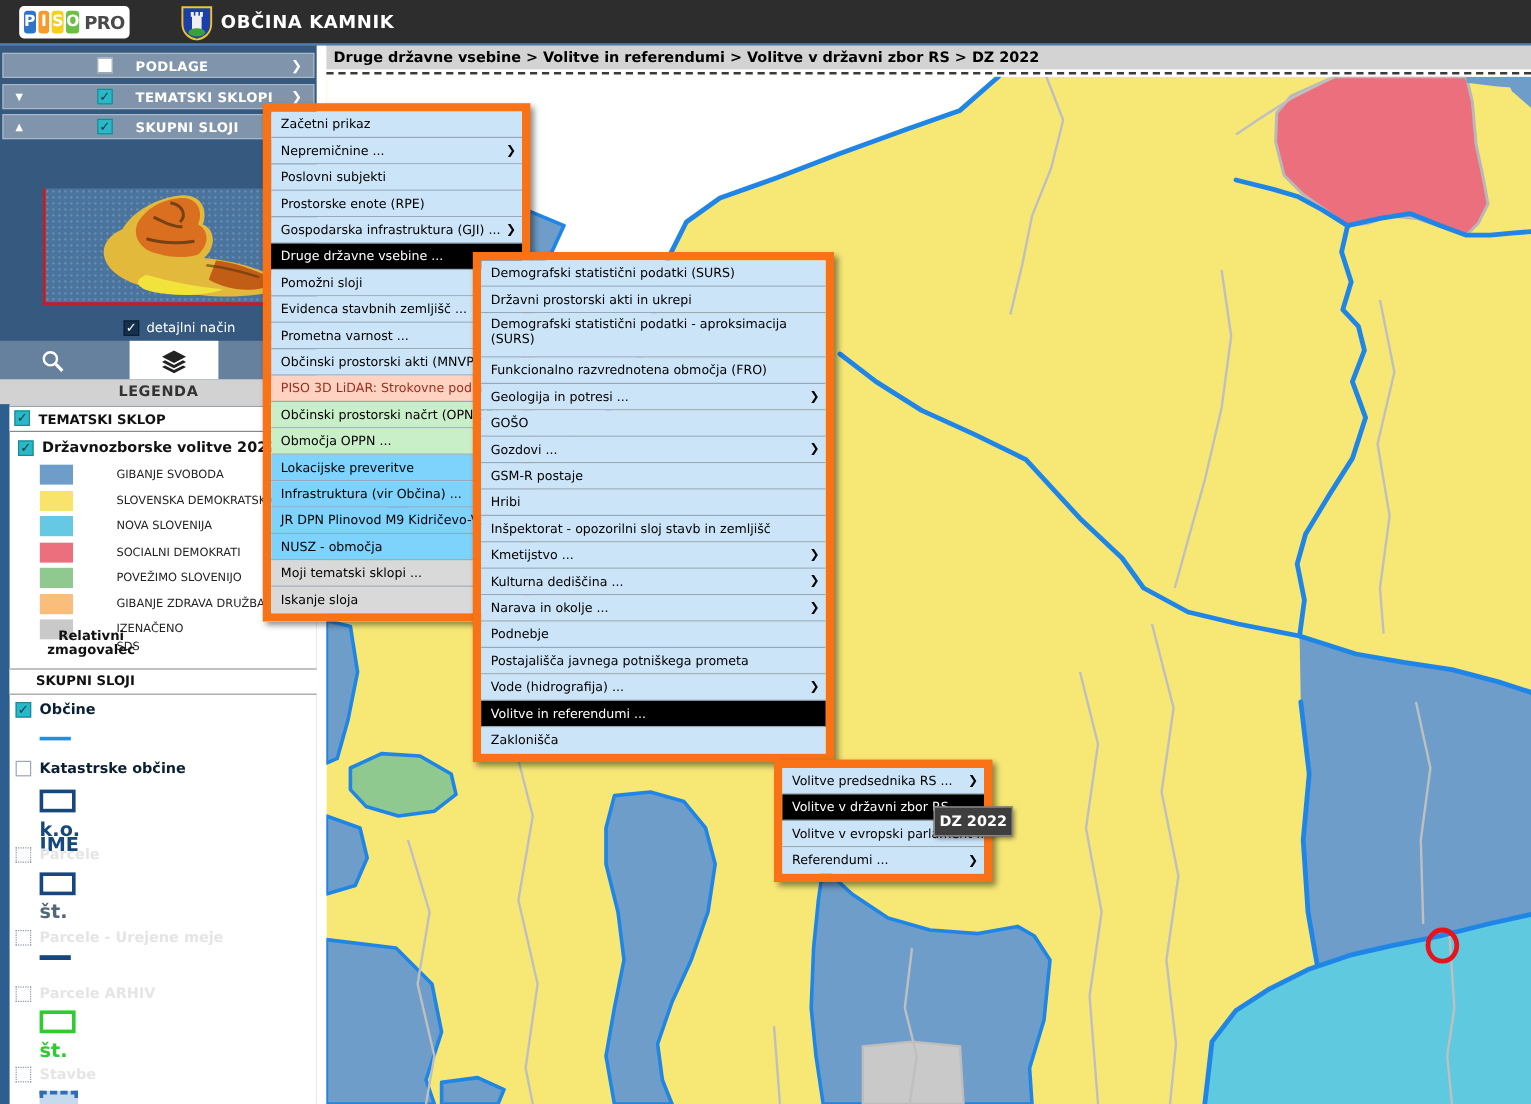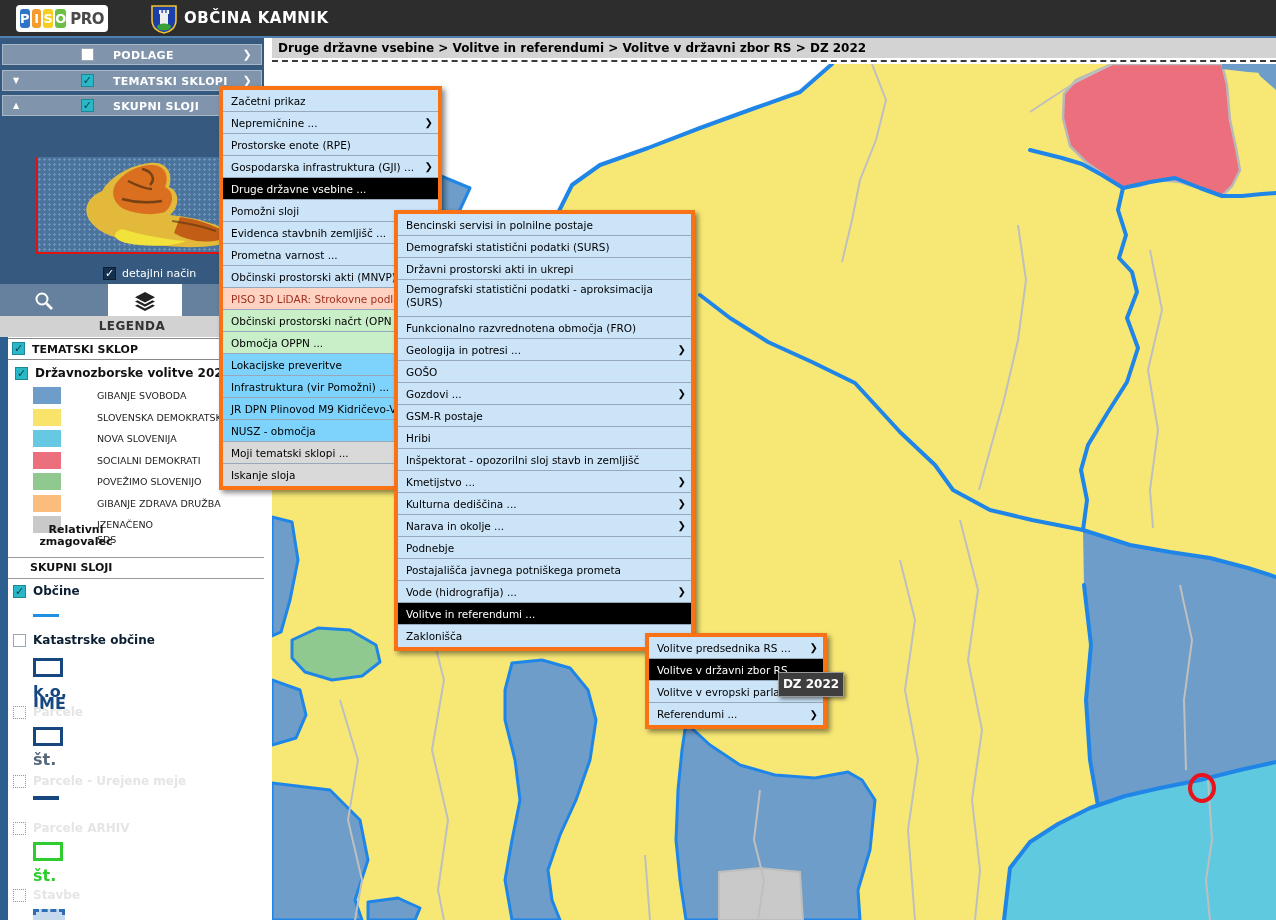--- a/index.html
+++ b/index.html
@@ -57,21 +57,21 @@
   #gapcol{position:absolute;left:264px;top:38px;width:8px;height:882px;background:#fff;}
   #crumb{position:absolute;left:272px;top:38px;width:1004px;height:20px;background:#d3d3d3;
          font-weight:bold;font-size:12px;line-height:20px;padding-left:6px;color:#000;white-space:nowrap;}
   #crumbgap{position:absolute;left:272px;top:58px;width:1004px;height:6px;background:#fff;}
   #dash{position:absolute;left:272px;top:60px;width:1004px;height:0;border-top:2px dashed #3a3a3a;z-index:2;}
   #map{position:absolute;left:272px;top:64px;z-index:1;}
   .bnd{fill:none;stroke:#1f86e8;stroke-width:4;stroke-linejoin:round;stroke-linecap:round;}
   .obnd{stroke:#1f86e8;stroke-width:3;stroke-linejoin:round;}
   .mnr{fill:none;stroke:#bfbfbf;stroke-width:2;stroke-linejoin:round;}
   
-  .menu{position:absolute;border:4px solid #f97316;box-shadow:3px 3px 5px rgba(0,0,0,.45);z-index:5;}
+  .menu{position:absolute;border:7px solid #f97316;box-shadow:3px 3px 5px rgba(0,0,0,.45);z-index:5;}
   .mi{position:relative;height:22px;border-bottom:1px solid #97a8ba;display:flex;align-items:center;
       padding:0 8px;font-size:10.5px;color:#000;white-space:nowrap;overflow:hidden;}
   .mi:last-child{border-bottom:none;}
   .mi .arr{position:absolute;right:5px;font-weight:bold;font-size:10px;}
   .c-blue{background:#cbe4f8;}
   .c-pink{background:#ffd2c2;color:#9e2f1e;}
   .c-green{background:#c9efc9;}
   .c-yellow{background:#7dd3fc;}
   .c-gray{background:#d9d9d9;}
   .sel{background:#000;color:#fff;}
@@ -298,20 +298,23 @@
 
   <div id="menu1" class="menu">
     <div class="mi c-blue">
         <span>Začetni prikaz</span>
       </div>
     <div class="mi c-blue">
         <span>Nepremičnine ...</span>
         <span class="arr">❯</span>
       </div>
     <div class="mi c-blue">
+        <span>Poslovni subjekti</span>
+      </div>
+    <div class="mi c-blue">
         <span>Prostorske enote (RPE)</span>
       </div>
     <div class="mi c-blue">
         <span>Gospodarska infrastruktura (GJI) ...</span>
         <span class="arr">❯</span>
       </div>
     <div class="mi sel">
         <span>Druge državne vsebine ...</span>
       </div>
     <div class="mi c-blue">
@@ -332,41 +335,38 @@
     <div class="mi c-green">
         <span>Občinski prostorski načrt (OPN SD) ...</span>
       </div>
     <div class="mi c-green">
         <span>Območja OPPN ...</span>
       </div>
     <div class="mi c-yellow">
         <span>Lokacijske preveritve</span>
       </div>
     <div class="mi c-yellow">
-        <span>Infrastruktura (vir Pomožni) ...</span>
+        <span>Infrastruktura (vir Občina) ...</span>
       </div>
     <div class="mi c-yellow">
         <span>JR DPN Plinovod M9 Kidričevo-Vodice</span>
       </div>
     <div class="mi c-yellow">
         <span>NUSZ - območja</span>
       </div>
     <div class="mi c-gray">
         <span>Moji tematski sklopi ...</span>
       </div>
     <div class="mi c-gray">
         <span>Iskanje sloja</span>
       </div>
   </div>
 
   <div id="menu2" class="menu">
     <div class="mi c-blue">
-        <span>Bencinski servisi in polnilne postaje</span>
-      </div>
-    <div class="mi c-blue">
         <span>Demografski statistični podatki (SURS)</span>
       </div>
     <div class="mi c-blue">
         <span>Državni prostorski akti in ukrepi</span>
       </div>
     <div class="mi c-blue wrap">
         <span>Demografski statistični podatki - aproksimacija (SURS)</span>
       </div>
     <div class="mi c-blue">
         <span>Funkcionalno razvrednotena območja (FRO)</span>

